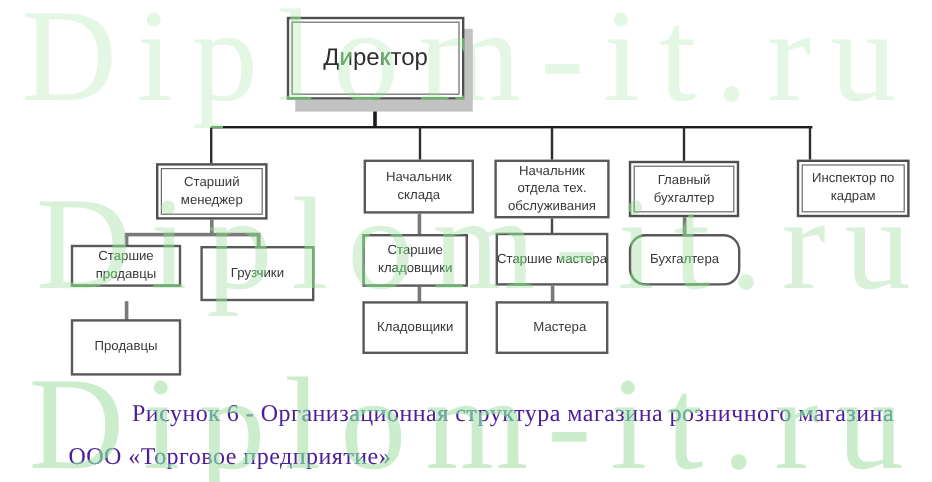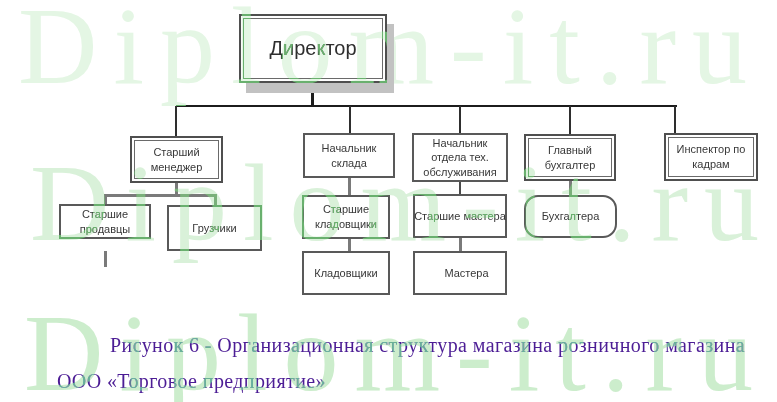--- a/index.html
+++ b/index.html
@@ -93,20 +93,23 @@
   <div class="box" style="left:302px;top:195px;width:88px;height:44px;justify-content:flex-end;">
     <span>Старшие кладовщики</span>
   </div>
   <div class="box" style="left:413px;top:194px;width:94px;height:44px;">
     <span class="nowrap">Старшие мастера</span>
   </div>
   <div class="box" style="left:524px;top:195px;width:93px;height:43px;border-radius:14px;">
     <span>Бухгалтера</span>
   </div>
 
+  <div class="box" style="left:59px;top:266px;width:92px;height:47px;">
+    <span>Продавцы</span>
+  </div>
   <div class="box" style="left:302px;top:251px;width:88px;height:44px;">
     <span>Кладовщики</span>
   </div>
   <div class="box" style="left:413px;top:251px;width:94px;height:44px;padding-left:14px;">
     <span>Мастера</span>
   </div>
 
   <div class="cap" style="left:110px;top:334px;">Рисунок 6 - Организационная структура магазина розничного магазина</div>
   <div class="cap" style="left:57px;top:370px;">ООО «Торговое предприятие»</div>
 

